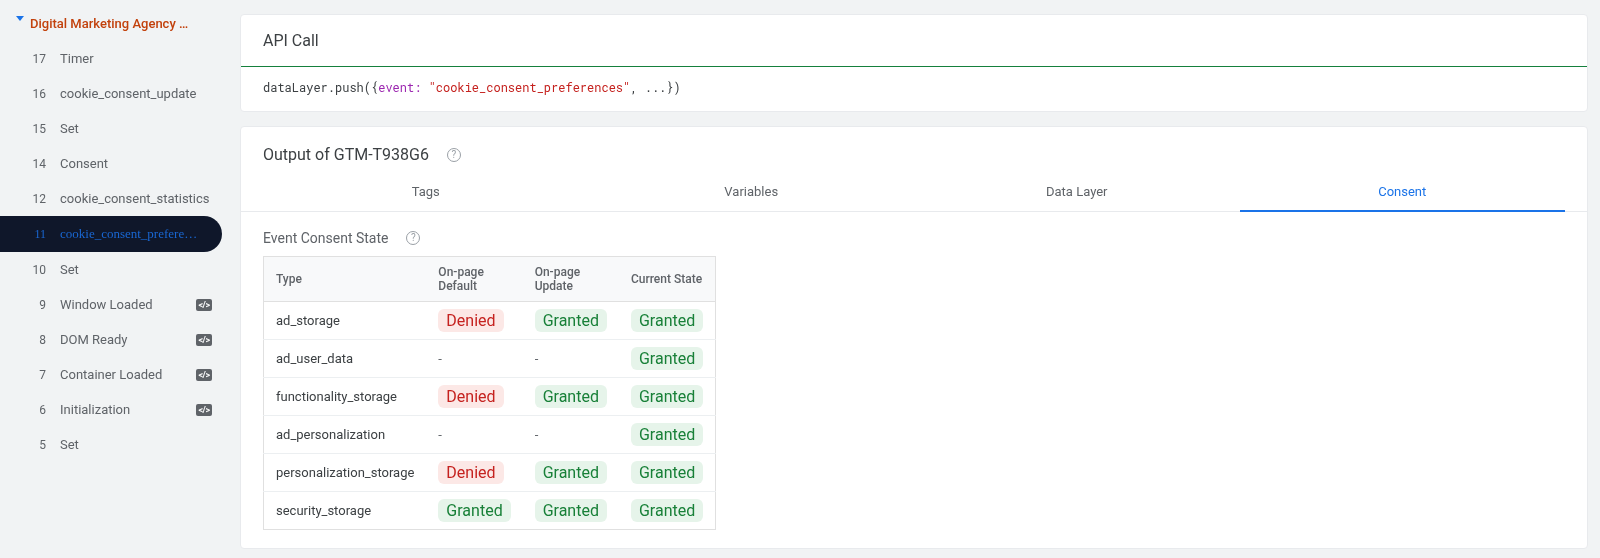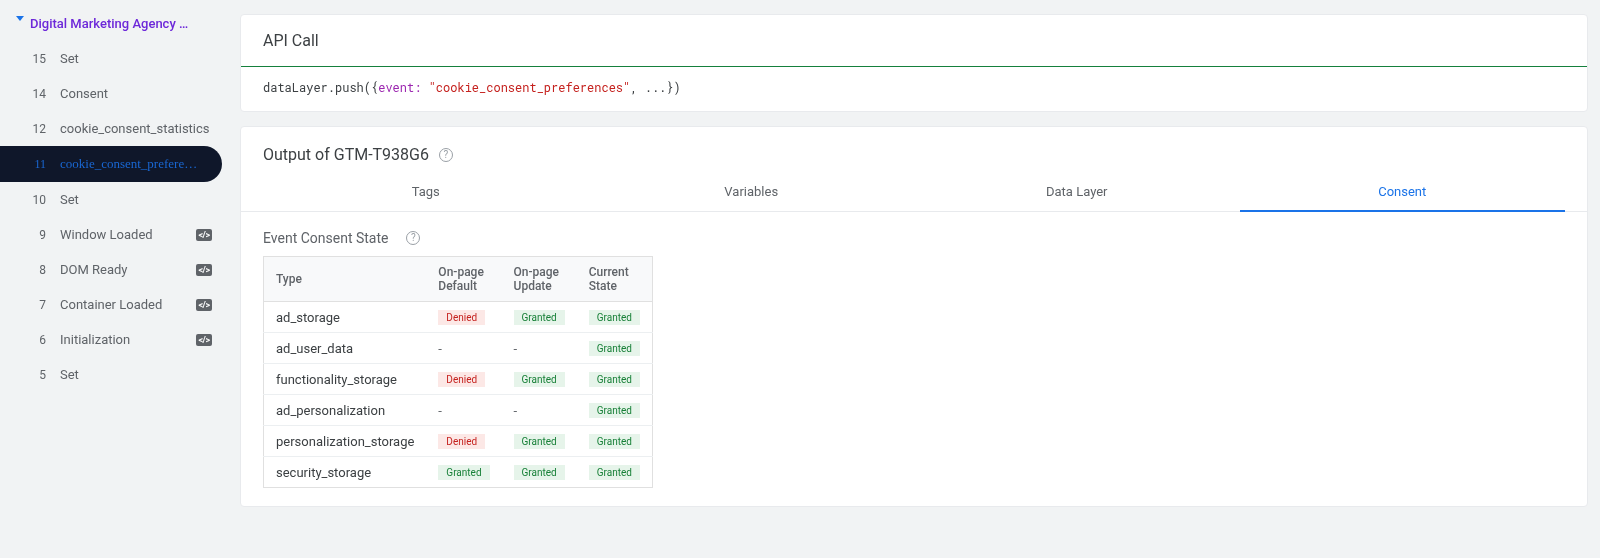--- a/index.html
+++ b/index.html
@@ -22,21 +22,21 @@
       flex-shrink: 0;
       background: #f1f3f4;
       padding-top: 8px;
       overflow: hidden;
     }
     .sidebar-header {
       display: flex;
       align-items: flex-start;
       gap: 6px;
       padding: 8px 10px 10px 16px;
-      color: #6d28d9;
+      color: #c2410c;
       font-weight: 500;
       cursor: pointer;
       white-space: nowrap;
       overflow: hidden;
       text-overflow: ellipsis;
     }
     .sidebar-header .caret {
       width: 0; height: 0;
       border-left: 4px solid transparent;
       border-right: 4px solid transparent;
@@ -118,21 +118,21 @@
       padding: 12px 22px 16px;
       color: #3c4043;
       white-space: nowrap;
     }
     .code-line .tok-kw { color: #9c27b0; }
     .code-line .tok-str { color: #c5221f; }
     
     .output-title {
       display: flex;
       align-items: center;
-      gap: 10px;
+      gap: 18px;
       font-size: 16px;
       color: #3c4043;
       padding: 18px 22px 10px;
     }
     .help-icon {
       width: 14px; height: 14px;
       border-radius: 50%;
       border: 1px solid #9aa0a6;
       color: #9aa0a6;
       font-size: 10px;
@@ -201,38 +201,46 @@
     .consent-table th:nth-child(2),
     .consent-table td:nth-child(2) { width: 106px; }
     .consent-table th:nth-child(3),
     .consent-table td:nth-child(3) { width: 106px; }
     .consent-table th:nth-child(4),
     .consent-table td:nth-child(4) { width: 98px; }
 
     .pill {
       display: inline-block;
       padding: 2px 8px;
-      border-radius: 0;
-      font-size: 10px;
+      border-radius: 6px;
+      font-size: 16px;
     }
     .pill.granted { background: #e6f4ea; color: #188038; }
     .pill.denied  { background: #fce8e6; color: #c5221f; }
     .dash { color: #5f6368; }
   </style>
 </head>
 <body>
 
 <div class="layout">
 
   <div class="sidebar">
     <div class="sidebar-header">
       <span class="caret"></span>
       <span class="title">Digital Marketing Agency …</span>
     </div>
     <div id="sidebar-items">
+        <div class="sidebar-item">
+          <span class="num">17</span>
+          <span class="label">Timer</span>
+        </div>
+        <div class="sidebar-item">
+          <span class="num">16</span>
+          <span class="label">cookie_consent_update</span>
+        </div>
         <div class="sidebar-item">
           <span class="num">15</span>
           <span class="label">Set</span>
         </div>
         <div class="sidebar-item">
           <span class="num">14</span>
           <span class="label">Consent</span>
         </div>
         <div class="sidebar-item">
           <span class="num">12</span>

